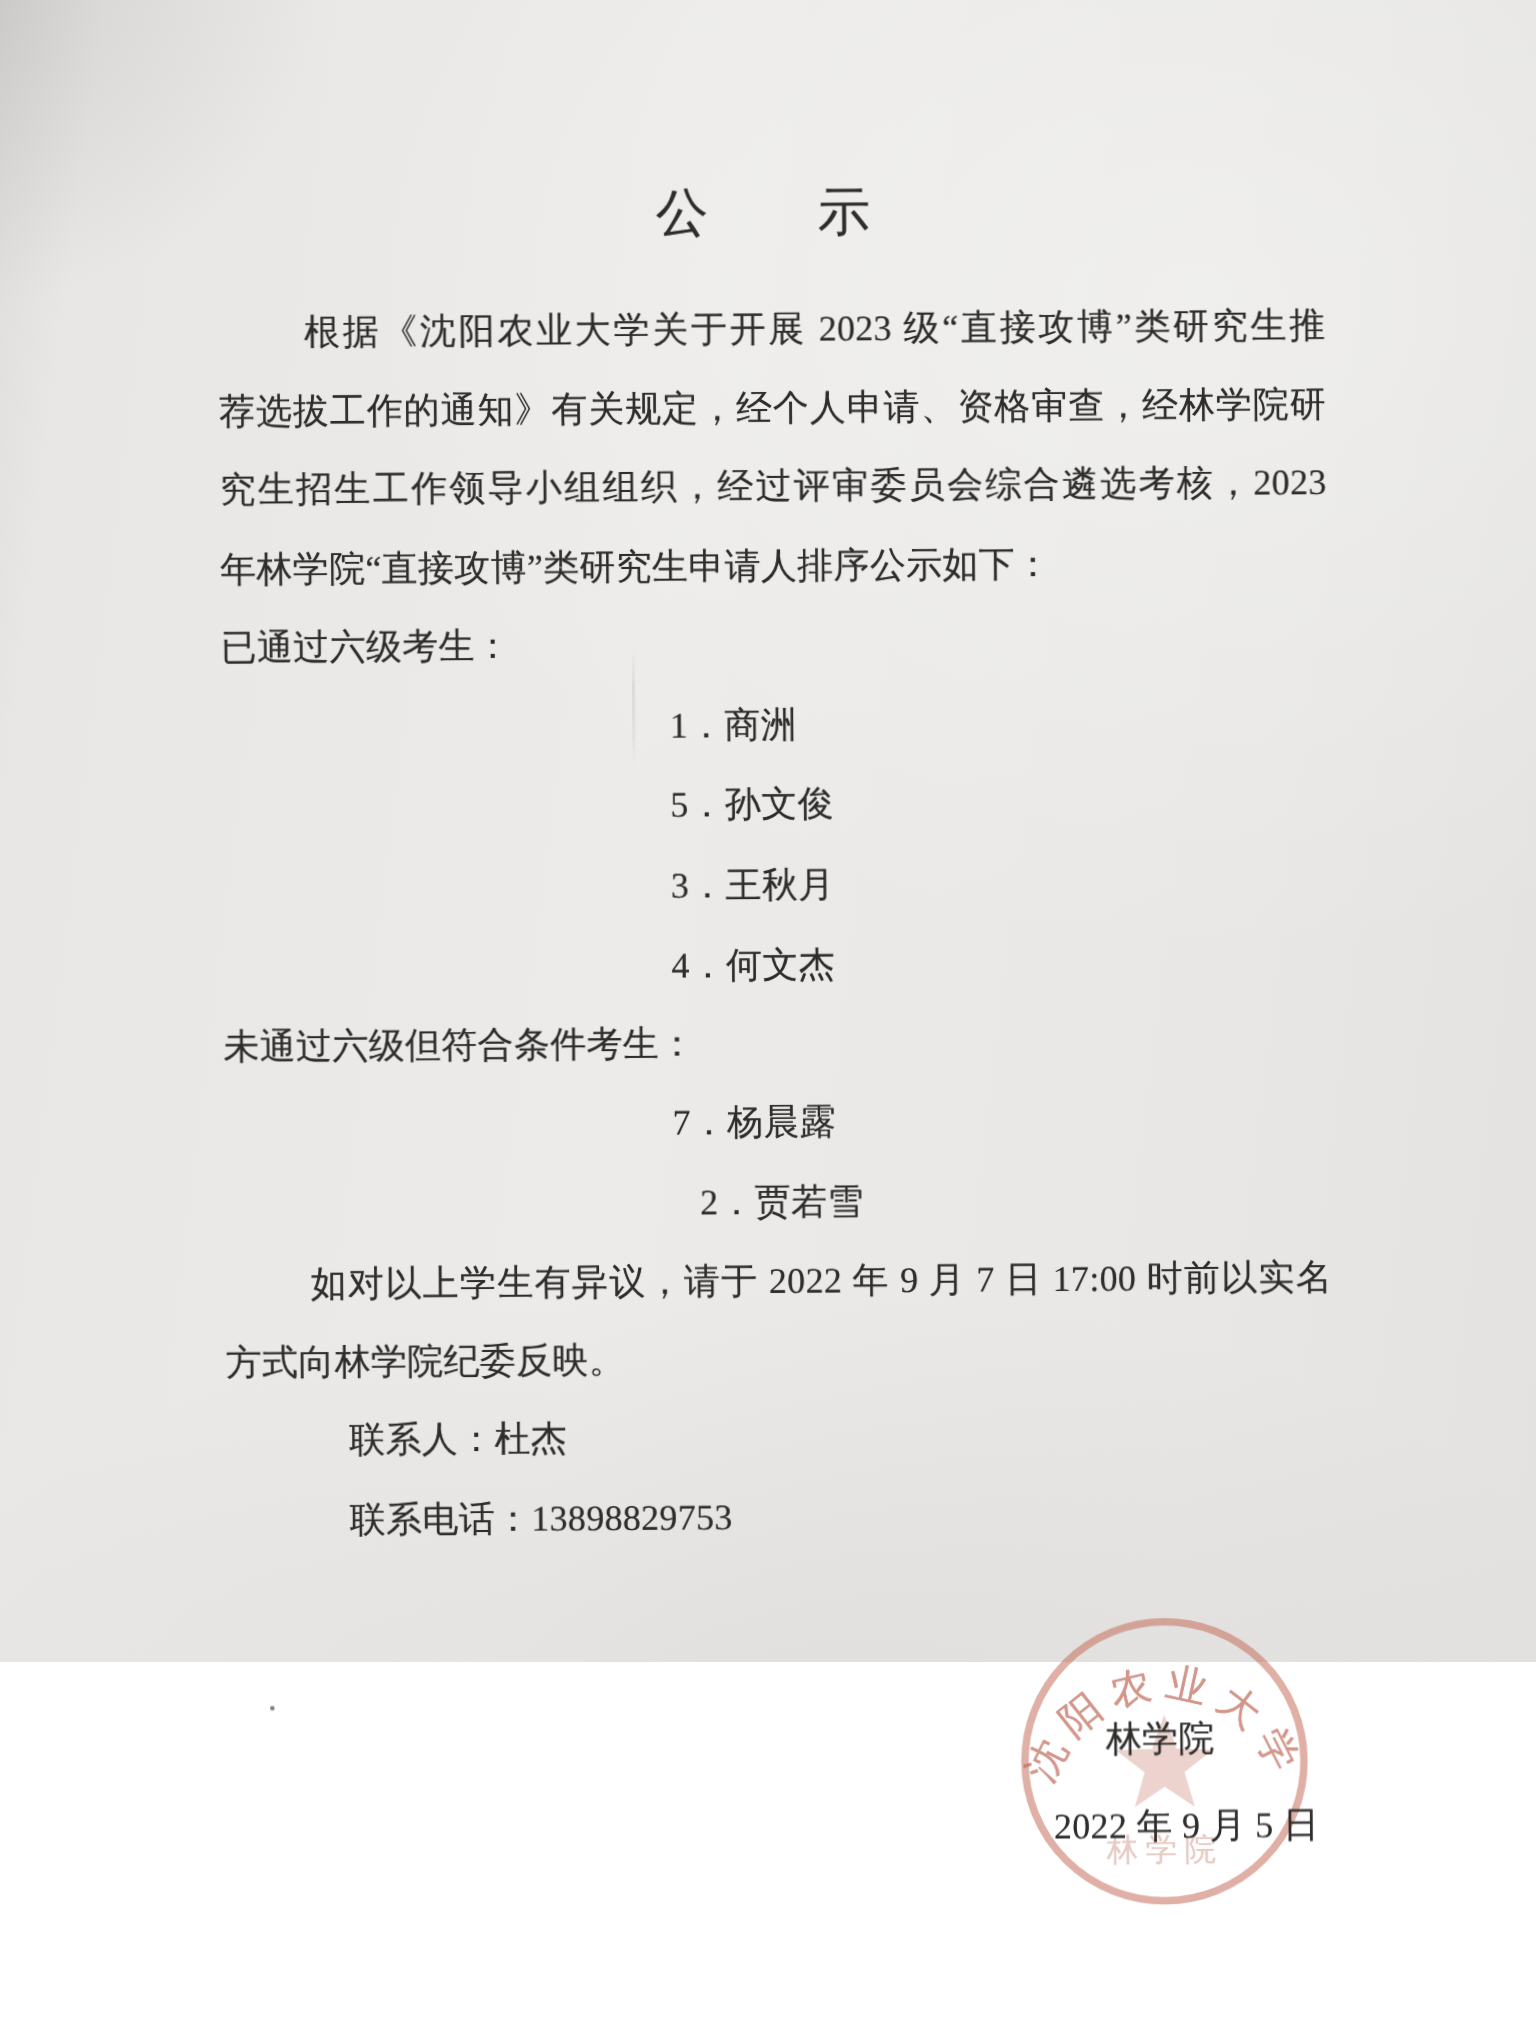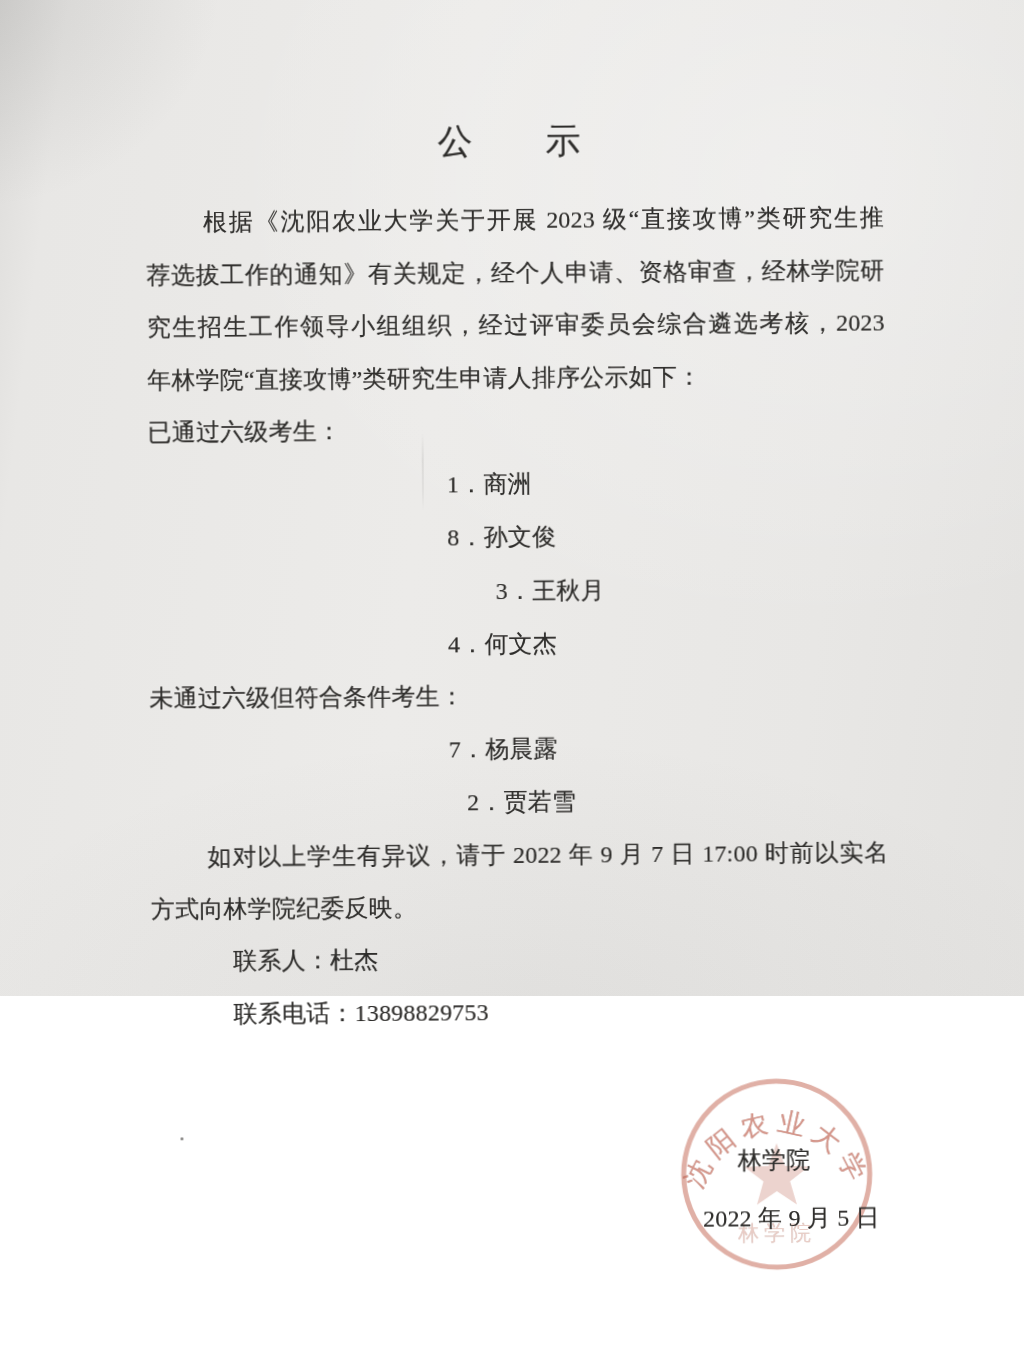--- a/index.html
+++ b/index.html
@@ -8,21 +8,21 @@
     width: 1024px;
     height: 1362px;
     overflow: hidden;
     font-family: "Liberation Serif", "DejaVu Serif", serif;
   }
 
   
   .paper {
     position: relative;
     width: 1024px;
-    height: 996px;
+    height: 1108px;
     background:
       radial-gradient(420px 380px at -3% -2%, rgba(90,90,88,0.16), rgba(90,90,88,0.0) 60%),
       radial-gradient(900px 700px at 78% 18%, rgba(255,255,255,0.30), rgba(255,255,255,0.0) 65%),
       radial-gradient(1000px 500px at 50% 104%, rgba(80,80,78,0.07), rgba(80,80,78,0.0) 60%),
       linear-gradient(97deg, #dddcda 0%, #e8e7e5 6%, #ecebe9 42%, #e8e7e5 78%, #e3e2e0 100%);
   }
 
   .sheet {
     position: absolute;
     inset: 0;
@@ -59,21 +59,21 @@
   }
 
   .p1-l1 { top: 205px; left: 205px; width: 681px; }
   .p1-l2 { top: 258px; left: 148px; width: 738px; }
   .p1-l3 { top: 310px; left: 148px; width: 738px; }
   .p1-l4 { top: 363px; left: 148px; }
 
   .h-passed     { top: 415px; left: 148px; }
   .name-p1      { top: 469px; left: 447px; font-family: Liberation Serif, serif; }
   .name-p2      { top: 522px; left: 447px; }
-  .name-p3      { top: 576px; left: 447px; margin-left: 48px; }
+  .name-p3      { top: 576px; left: 447px; }
   .name-p4      { top: 629px; left: 447px; }
   .h-notpassed  { top: 681px; left: 148px; }
   .name-n1      { top: 734px; left: 447px; }
   .name-n2      { top: 787px; left: 465px; }
 
   .obj-l1 { top: 840px; left: 205px; width: 681px; }
   .obj-l2 { top: 892px; left: 148px; }
 
   .contact-person { top: 944px; left: 230px; }
   .contact-phone  { top: 997px; left: 230px; }
@@ -120,21 +120,21 @@
 
     <div class="doc-title">公　　示</div>
 
     <div class="line just p1-l1">根据《沈阳农业大学关于开展 2023 级“直接攻博”类研究生推</div>
     <div class="line just p1-l2">荐选拔工作的通知》有关规定，经个人申请、资格审查，经林学院研</div>
     <div class="line just p1-l3">究生招生工作领导小组组织，经过评审委员会综合遴选考核，2023</div>
     <div class="line p1-l4">年林学院“直接攻博”类研究生申请人排序公示如下：</div>
 
     <div class="line h-passed">已通过六级考生：</div>
     <div class="line name-p1">1．商洲</div>
-    <div class="line name-p2">8．孙文俊</div>
+    <div class="line name-p2">5．孙文俊</div>
     <div class="line name-p3">3．王秋月</div>
     <div class="line name-p4">4．何文杰</div>
 
     <div class="line h-notpassed">未通过六级但符合条件考生：</div>
     <div class="line name-n1">7．杨晨露</div>
     <div class="line name-n2">2．贾若雪</div>
 
     <div class="line just obj-l1">如对以上学生有异议，请于 2022 年 9 月 7 日 17:00 时前以实名</div>
     <div class="line obj-l2">方式向林学院纪委反映。</div>
 

